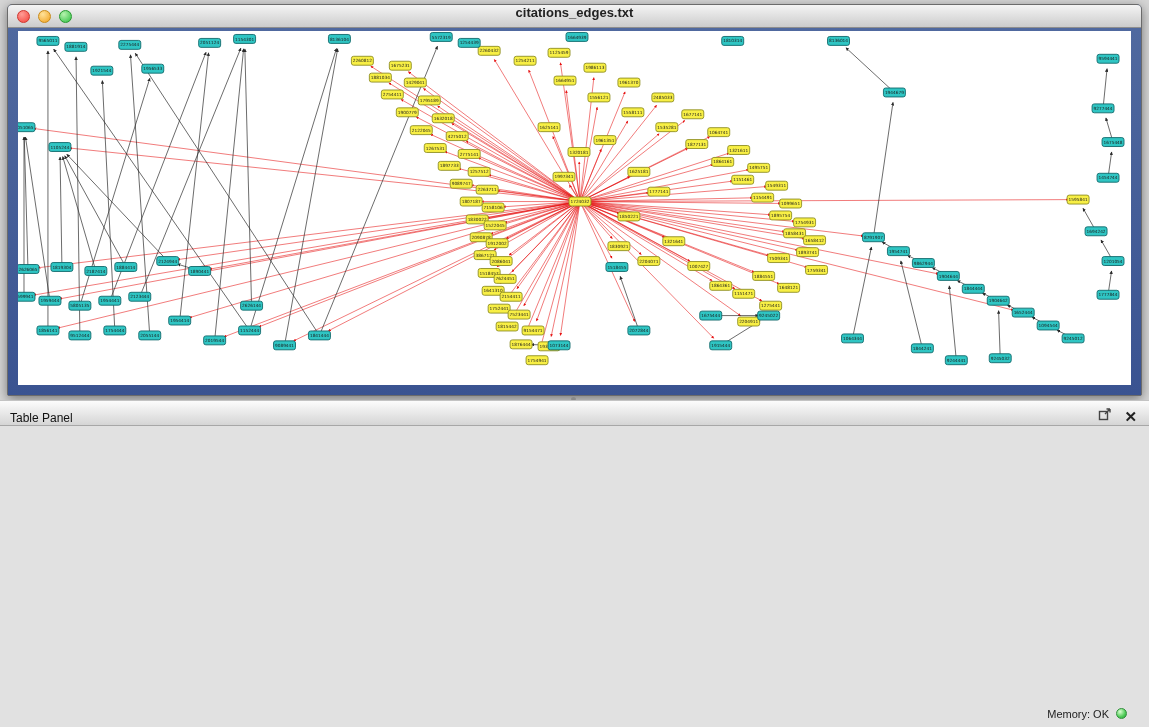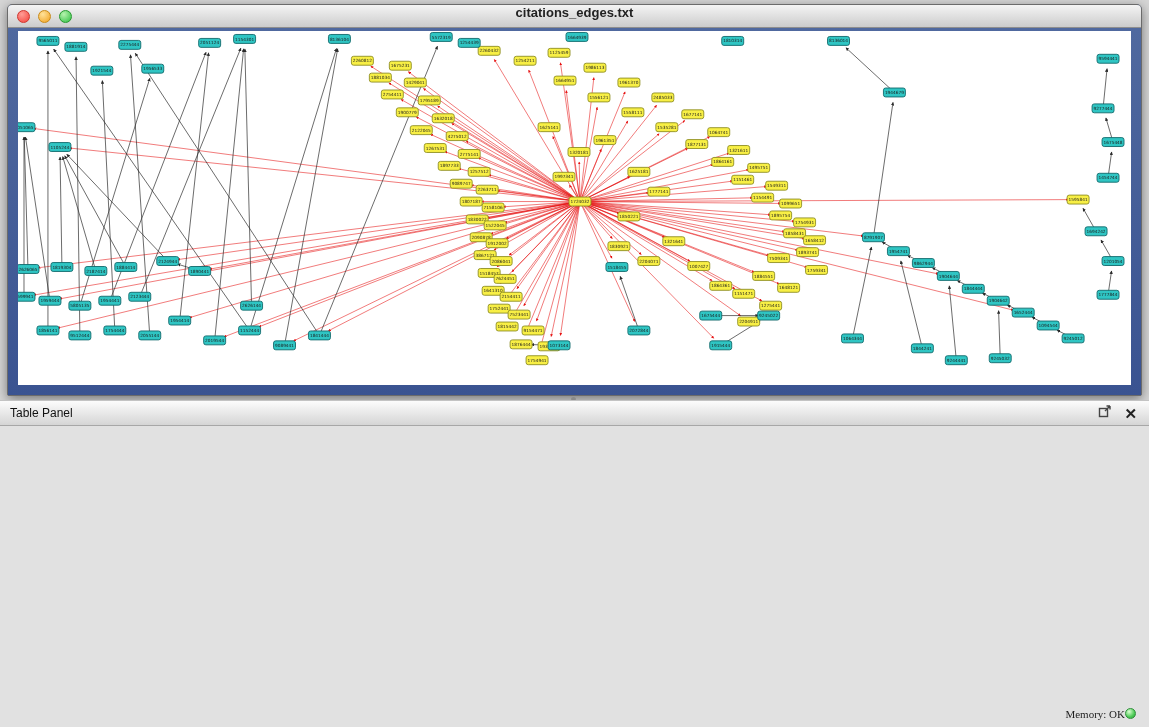--- a/index.html
+++ b/index.html
@@ -29,30 +29,30 @@
   .node-label { font-size:4.3px; text-anchor:middle; fill:#1c1c1c; font-family:"DejaVu Sans",sans-serif; }
   .edge-r { stroke:#e60f0f; stroke-width:.55; }
   .edge-k { stroke:#2b2b2b; stroke-width:.7; }
 
   
   .splitter-dot { position:absolute; left:571px; top:397px; width:5px; height:4px; border-radius:50%; background:#8a8a8a; }
 
   
   .tp-header { position:absolute; left:0; top:400px; width:100%; height:26px;
     background:linear-gradient(#fcfcfc,#d5d5d5); border-top:1px solid #c3c3c3; border-bottom:1px solid #a7a7a7;
-    display:flex; align-items:center; }
+    display:flex; align-items:flex-end; }
   .tp-title { margin-left:10px; font-size:12px; color:#111; }
   .tp-actions { margin-left:auto; margin-right:12px; display:flex; gap:12px; align-items:center; }
   .tp-close { font-size:15px; font-weight:bold; color:#222; line-height:15px; cursor:default; }
 
   .tp-body { position:absolute; left:0; top:426px; width:100%; height:301px; background:#e1e1e1; }
 
   
   .statusbar { position:absolute; left:0; bottom:0; width:100%; height:27px; display:flex;
-    align-items:center; justify-content:flex-end; padding-right:13px; font-size:11px; color:#222;font-family:Liberation Serif, serif; }
+    align-items:center; justify-content:flex-end; gap:7px; padding-right:22px; font-size:11px; color:#222; }
   .mem-dot { width:11px; height:11px; border-radius:50%;
     background:radial-gradient(circle at 35% 30%,#dcffd2,#4ecb57 60%,#2e9e3c); border:1px solid #2f8f3a; }
 </style>
 </head>
 <body>
 
 <div class="net-window">
   <div class="titlebar">
     <div class="lights">
       <div class="light red"></div>

